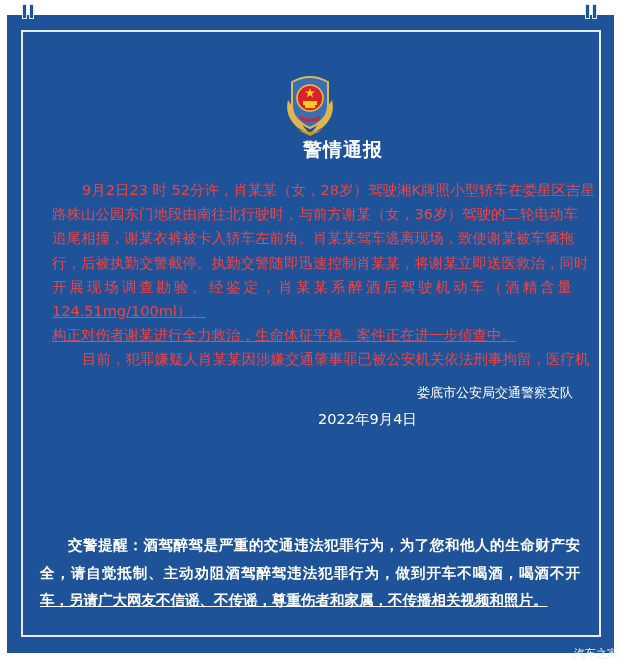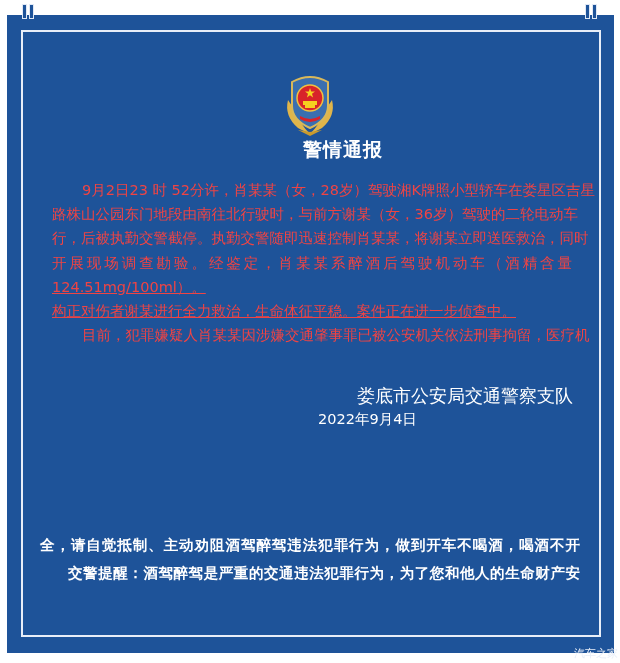--- a/index.html
+++ b/index.html
@@ -8,21 +8,21 @@
   .frame { position:absolute; left:21px; top:30px; width:580px; height:607px; border:2px solid #e8eef8; box-sizing:border-box; }
   .tab { position:absolute; top:4px; width:13px; height:15px; }
   .tab .l1, .tab .l2 { position:absolute; top:0; width:3px; height:13px; background:#1e5399; border:1px solid #dfe8f5; }
   .tab .l1 { left:0; } .tab .l2 { left:7px; }
   .emblem { position:absolute; left:278px; top:72px; width:64px; height:66px; }
   .title { position:absolute; left:0; width:620px; top:137px; text-align:center; color:#ffffff; font-weight:bold; font-size:19px; letter-spacing:1px;margin-left:33px; }
   .body { position:absolute; left:52px; width:520px; top:178px; color:#ef4444; font-size:14.5px; line-height:24.2px; }
   .line { white-space:nowrap; display:block; text-align:justify; text-align-last:justify; }
   .line.last { text-align-last:left;text-decoration:underline; }
   .line.indent { padding-left:30px; }
-  .sign { position:absolute; right:47px; top:384px; color:#fff; font-size:18px;text-align:center; }
+  .sign { position:absolute; right:47px; top:384px; color:#fff; font-size:13px;text-align:center; }
   .date { position:absolute; left:318px; top:410px; color:#fff; font-size:14.5px;text-align:center; }
   .reminder { position:absolute; left:40px; width:540px; top:531px; color:#ffffff; font-family:"DejaVu Serif", serif; font-weight:bold; font-size:14.5px; line-height:27.5px; }
   .reminder .line.indent { padding-left:28px; }
   .watermark { position:absolute; left:574px; top:646px; color:#e8eef8; font-size:11px; white-space:nowrap;text-align:center; }
 </style>
 </head>
 <body>
 
 <div class="panel"></div>
 <div class="tab" style="left:22px">
@@ -51,28 +51,30 @@
 
     <path d="M22 44 Q32 50 42 44 L42 47 Q32 53 22 47 Z" fill="#d8232a"></path>
   </svg>
 </div>
 
 <div class="title">警情通报</div>
 
 <div class="body">
   <span class="line indent">9月2日23 时 52分许，肖某某（女，28岁）驾驶湘K牌照小型轿车在娄星区吉星</span>
   <span class="line">路株山公园东门地段由南往北行驶时，与前方谢某（女，36岁）驾驶的二轮电动车</span>
+  <span class="line">追尾相撞，谢某衣裤被卡入轿车左前角。肖某某驾车逃离现场，致使谢某被车辆拖</span>
   <span class="line">行，后被执勤交警截停。执勤交警随即迅速控制肖某某，将谢某立即送医救治，同时</span>
   <span class="line">开展现场调查勘验。经鉴定，肖某某系醉酒后驾驶机动车（酒精含量</span>
   <span class="line last">124.51mg/100ml）。</span>
   <span class="line last">构正对伤者谢某进行全力救治，生命体征平稳。案件正在进一步侦查中。</span>
   <span class="line indent">目前，犯罪嫌疑人肖某某因涉嫌交通肇事罪已被公安机关依法刑事拘留，医疗机</span>
 </div>
 
 <div class="sign">娄底市公安局交通警察支队</div>
 <div class="date">2022年9月4日</div>
 
 <div class="reminder">
+  <span class="line indent">交警提醒：酒驾醉驾是严重的交通违法犯罪行为，为了您和他人的生命财产安</span>
   <span class="line">全，请自觉抵制、主动劝阻酒驾醉驾违法犯罪行为，做到开车不喝酒，喝酒不开</span>
-  <span class="line indent">交警提醒：酒驾醉驾是严重的交通违法犯罪行为，为了您和他人的生命财产安</span>
+  <span class="line last">车，另请广大网友不信谣、不传谣，尊重伤者和家属，不传播相关视频和照片。</span>
 </div>
 
 <div class="watermark">汽车之家</div>
 
 </body></html>

